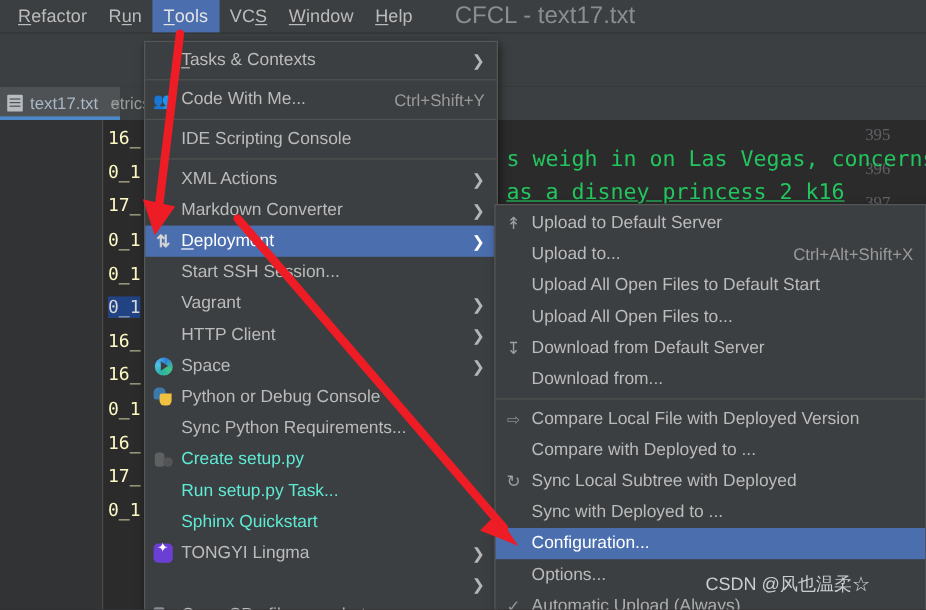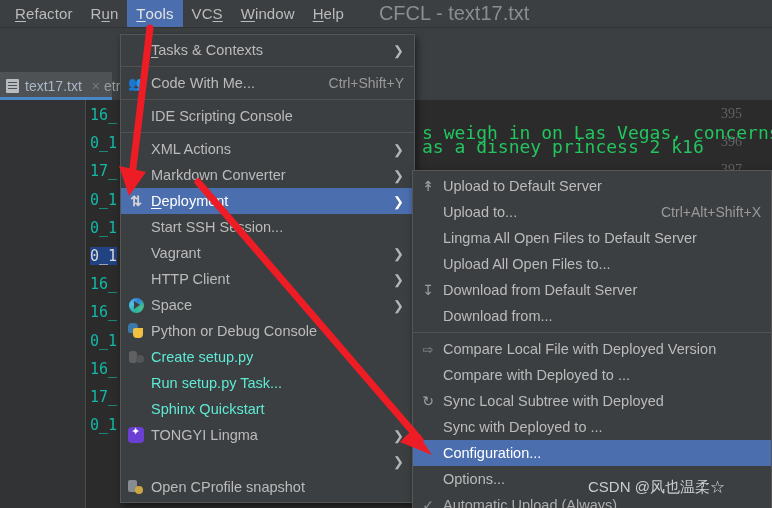--- a/index.html
+++ b/index.html
@@ -113,21 +113,21 @@
     font-family: Liberation Serif, serif;
     font-size: 14px;
     color: #606366;
     text-align: right;
   }
   .lineno.cur { color: #a4a3a3; }
   .codecol {
     position: absolute; left: 90px; top: 0;
     font-family: "DejaVu Sans Mono", monospace;
     font-size: 15px;
-    color: #14b8a6;
+    color: #fef9c3;
     white-space: pre;
   }
   .codecol.sel { background: #214283; color: #d8d8d8; }
   .code-text {
     position: absolute;
     font-family: "DejaVu Sans Mono", monospace;
     font-size: 18px;
     color: #22c55e;
     white-space: pre;
   }
@@ -288,26 +288,26 @@
         <div class="codecol sel" style="top: 147px;">0_1</div>
         <div class="codecol" style="top: 175.2px;">16_</div>
         <div class="codecol" style="top: 203.4px;">16_</div>
         <div class="codecol" style="top: 231.6px;">0_1</div>
         <div class="codecol" style="top: 259.8px;">16_</div>
         <div class="codecol" style="top: 288px;">17_</div>
         <div class="codecol" style="top: 316.2px;">0_1</div>
       </div>
     <div id="visible-code">
         <div class="code-text" style="left: 422px; top: 22px;">s weigh in on Las Vegas, concerns</div>
-        <div class="code-text" style="left: 422px; top: 36px;">as a disney princess 2 k16</div>
+        <div class="code-text" style="left: 422px; top: 50px; text-decoration: underline;">as a disney princess 2 k16</div>
       </div>
   </div>
 
   <div class="tabstrip">
-    <div class="tab active" style="width:112px;">
+    <div class="tab active" style="width:100px;">
       <span class="tab-icon-txt"></span>
       <span>text17.txt</span>
       <span class="tab-close">×</span>
     </div>
     <div class="tab inactive" style="width:118px; padding-left:0;">
       <span style="margin-left:-8px;">etrics.py</span>
       <span class="tab-close">×</span>
     </div>
     <div class="tab inactive">
       <span class="tab-icon-sh"></span>
@@ -397,20 +397,23 @@
         </span>
         <span class="label">Space</span>
         <span class="arrow">❯</span>
       </div>
       <div class="mi">
         <span class="mi-icon">
           <span class="ic-python"></span>
         </span>
         <span class="label">Python or Debug Console</span>
       </div>
+      <div class="mi">
+        <span class="label">Sync Python Requirements...</span>
+      </div>
       <div class="mi disabled">
         <span class="mi-icon">
           <span class="ic-setup"></span>
         </span>
         <span class="label">Create setup.py</span>
       </div>
       <div class="mi disabled">
         <span class="label">Run setup.py Task...</span>
       </div>
       <div class="mi disabled">
@@ -439,21 +442,21 @@
         <span class="mi-icon">
           <span class="ic-upload">↟</span>
         </span>
         <span class="label">Upload to Default Server</span>
       </div>
       <div class="mi">
         <span class="label">Upload to...</span>
         <span class="accel">Ctrl+Alt+Shift+X</span>
       </div>
       <div class="mi">
-        <span class="label">Lingma All Open Files to Default Server</span>
+        <span class="label">Upload All Open Files to Default Start</span>
       </div>
       <div class="mi">
         <span class="label">Upload All Open Files to...</span>
       </div>
       <div class="mi">
         <span class="mi-icon">
           <span class="ic-download">↧</span>
         </span>
         <span class="label">Download from Default Server</span>
       </div>

